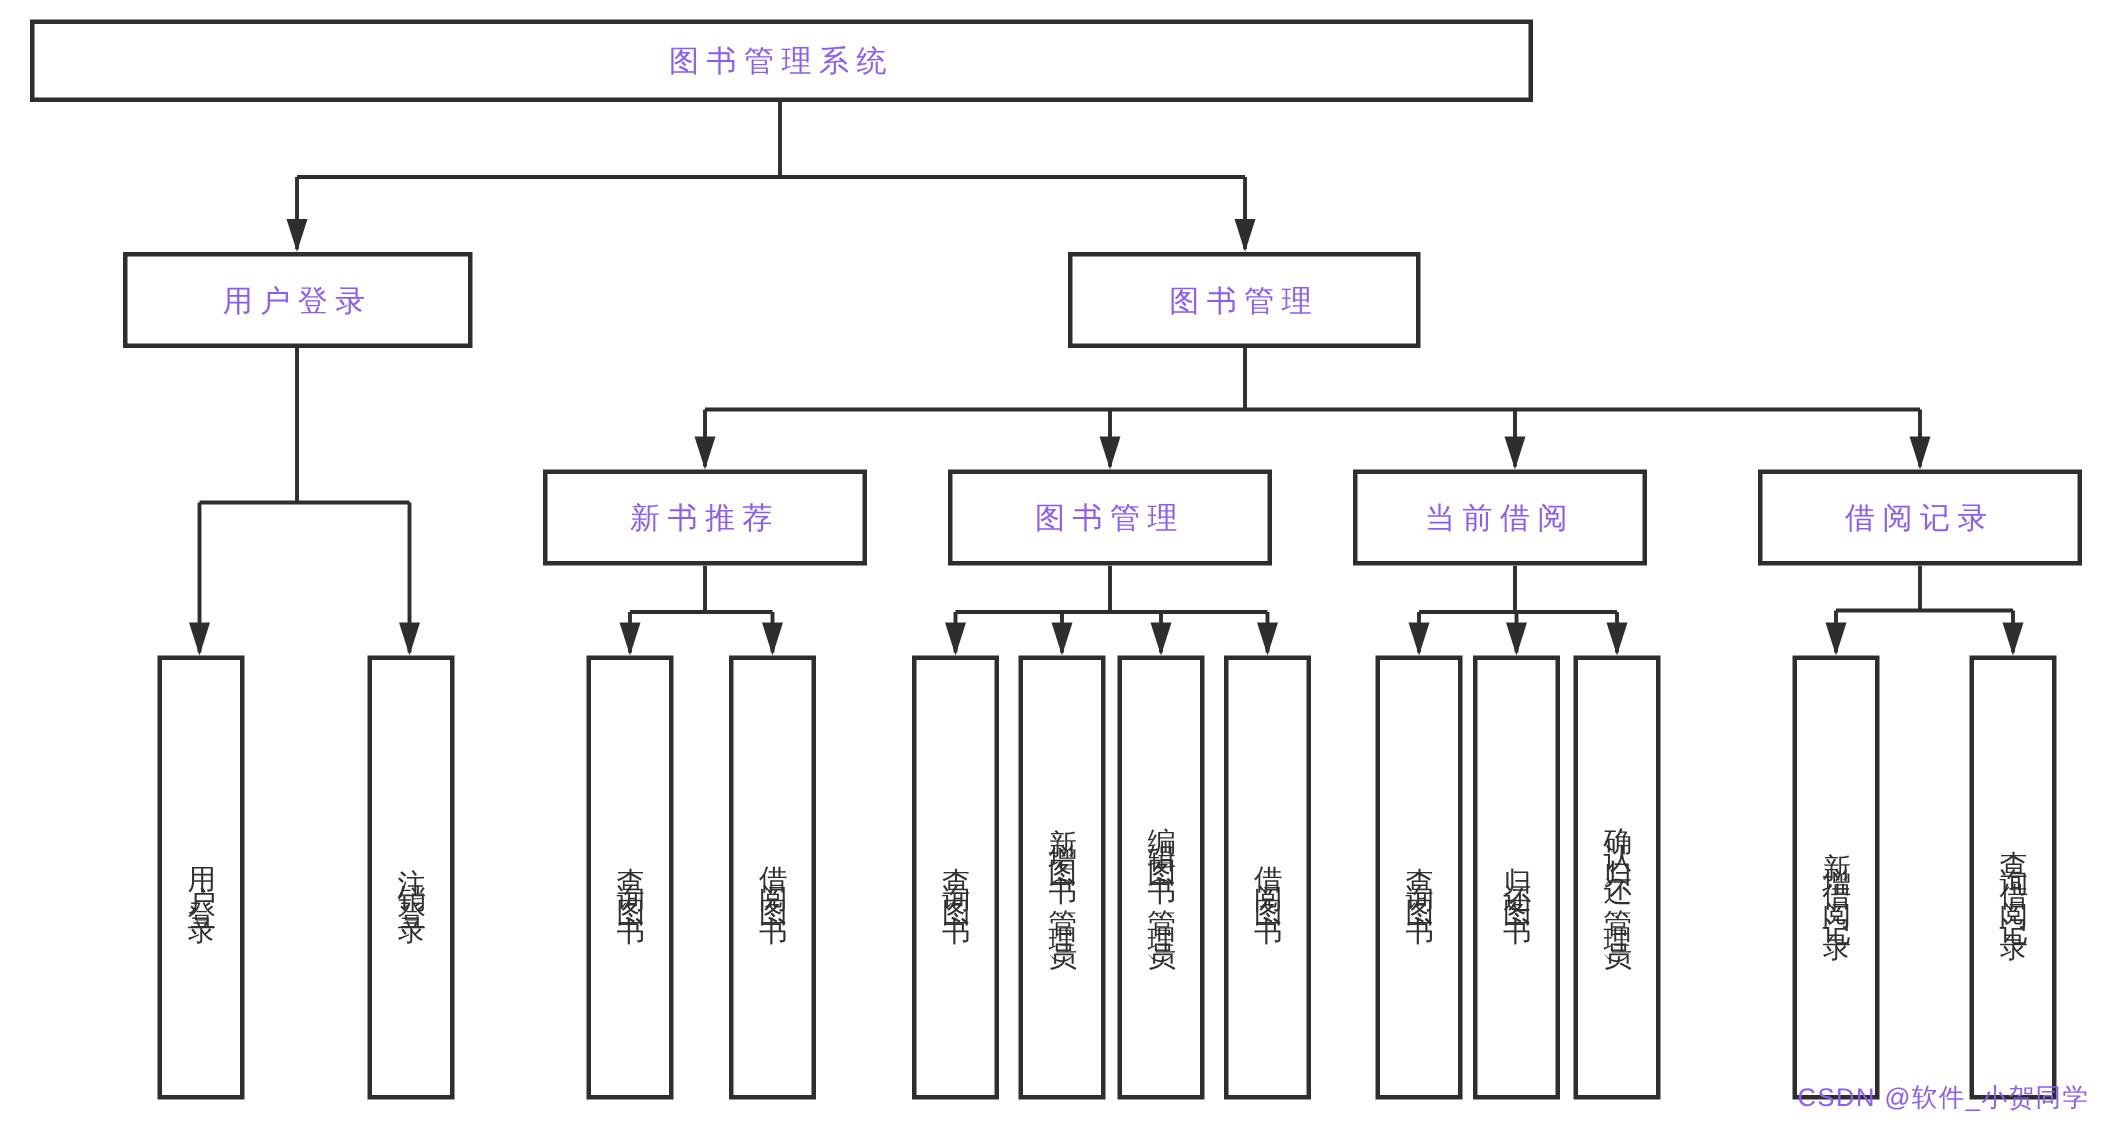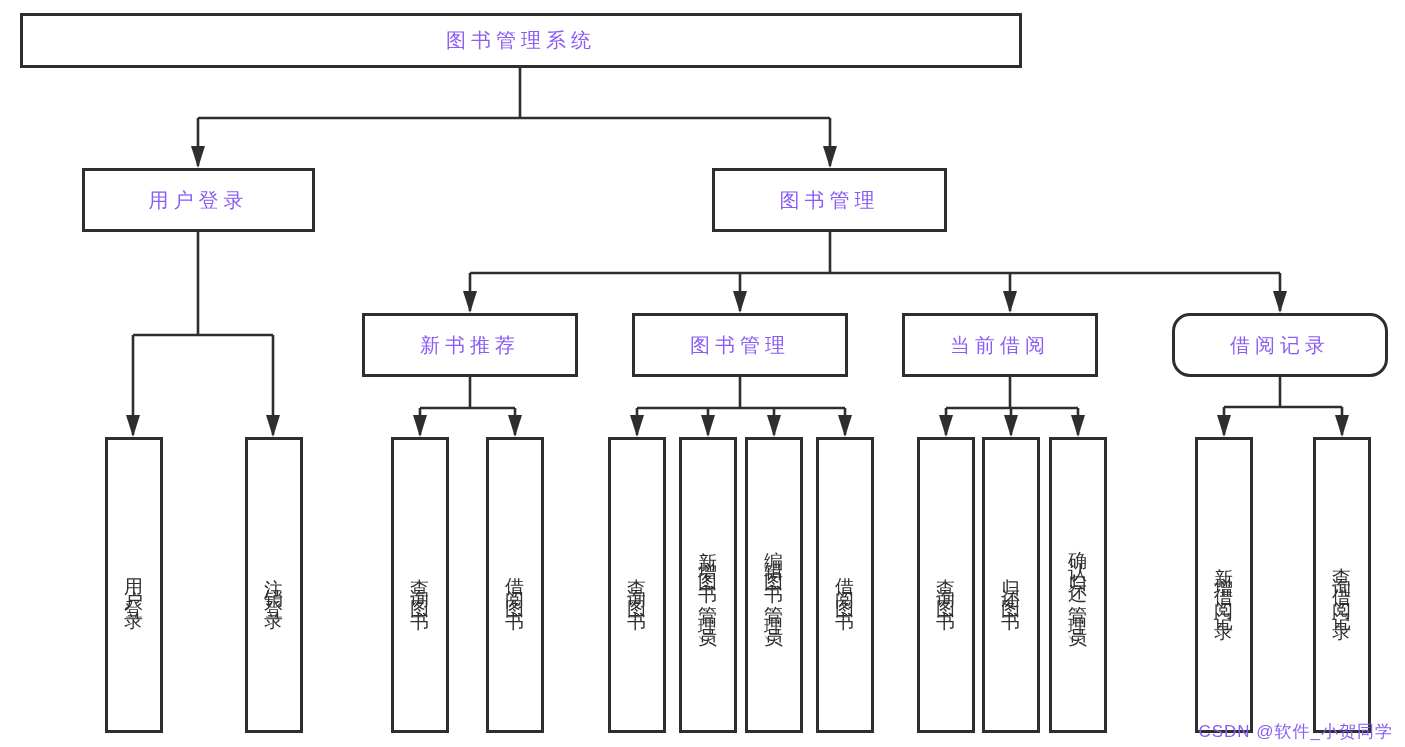--- a/index.html
+++ b/index.html
@@ -151,21 +151,21 @@
 
   <div class="node" style="left:362px; top:313px; width:216px; height:64px;">
     <span>新书推荐</span>
   </div>
   <div class="node" style="left:632px; top:313px; width:216px; height:64px;">
     <span>图书管理</span>
   </div>
   <div class="node" style="left:902px; top:313px; width:196px; height:64px;">
     <span>当前借阅</span>
   </div>
-  <div class="node" style="left:1172px; top:313px; width:216px; height:64px;border-radius:18px;">
+  <div class="node" style="left:1172px; top:313px; width:216px; height:64px;">
     <span>借阅记录</span>
   </div>
 
   <div class="leaf" style="left:105px;">
     <span class="vtext">用户登录</span>
   </div>
   <div class="leaf" style="left:245px;">
     <span class="vtext">注销登录</span>
   </div>
 

